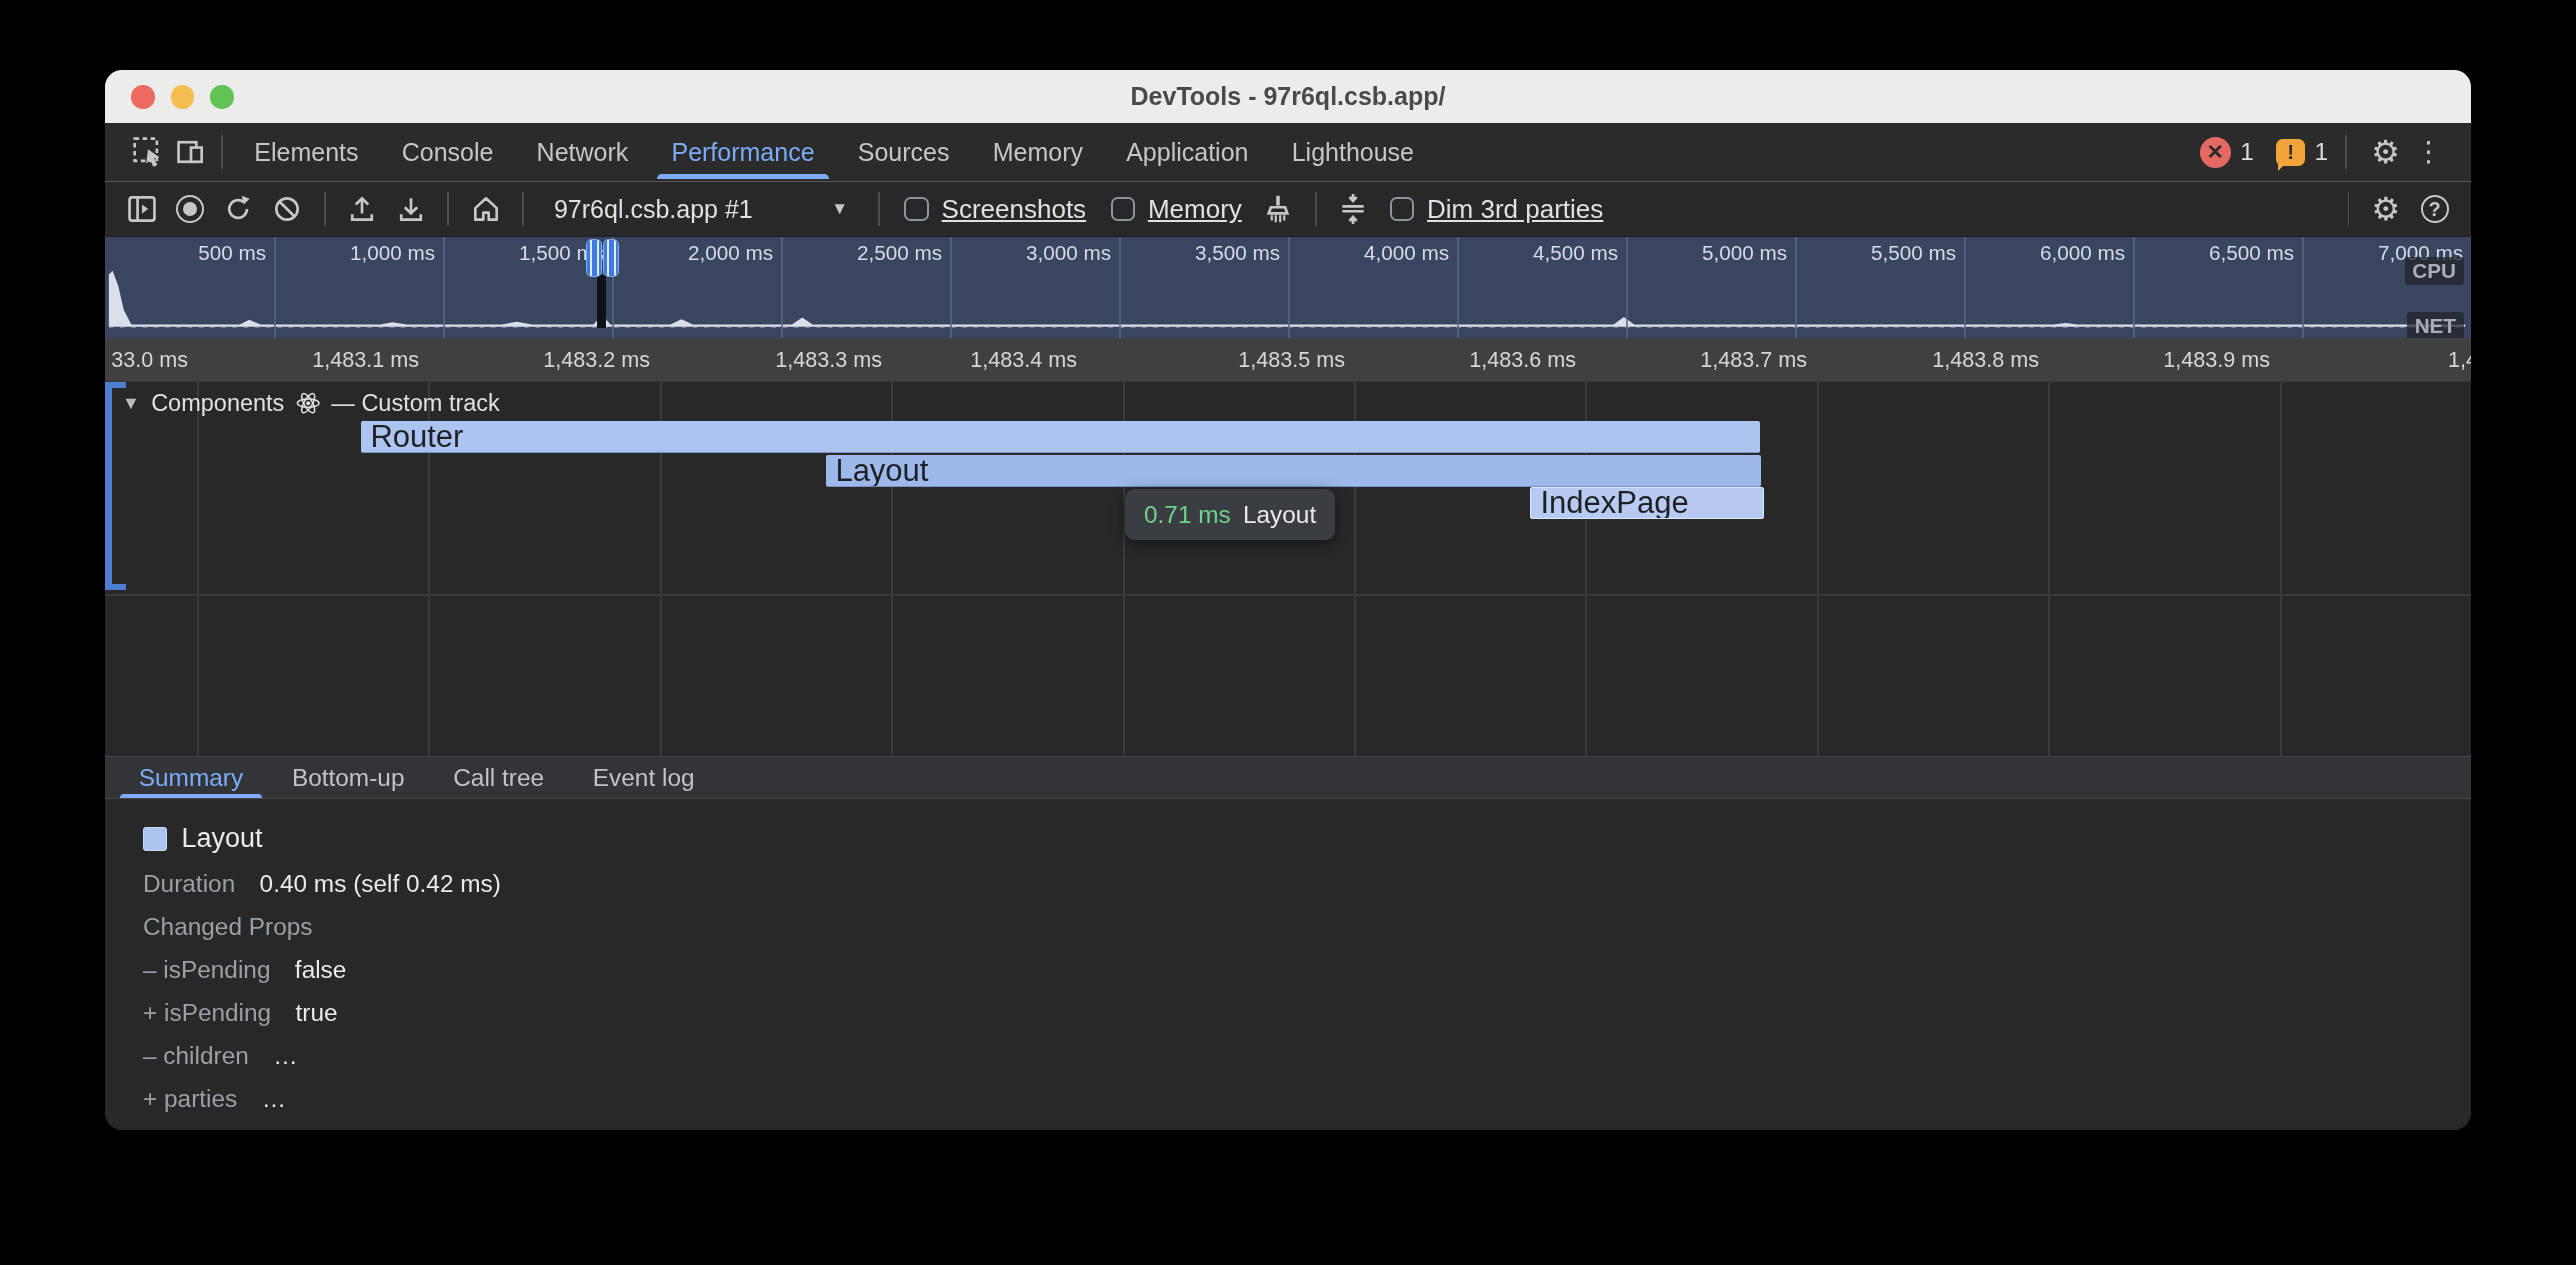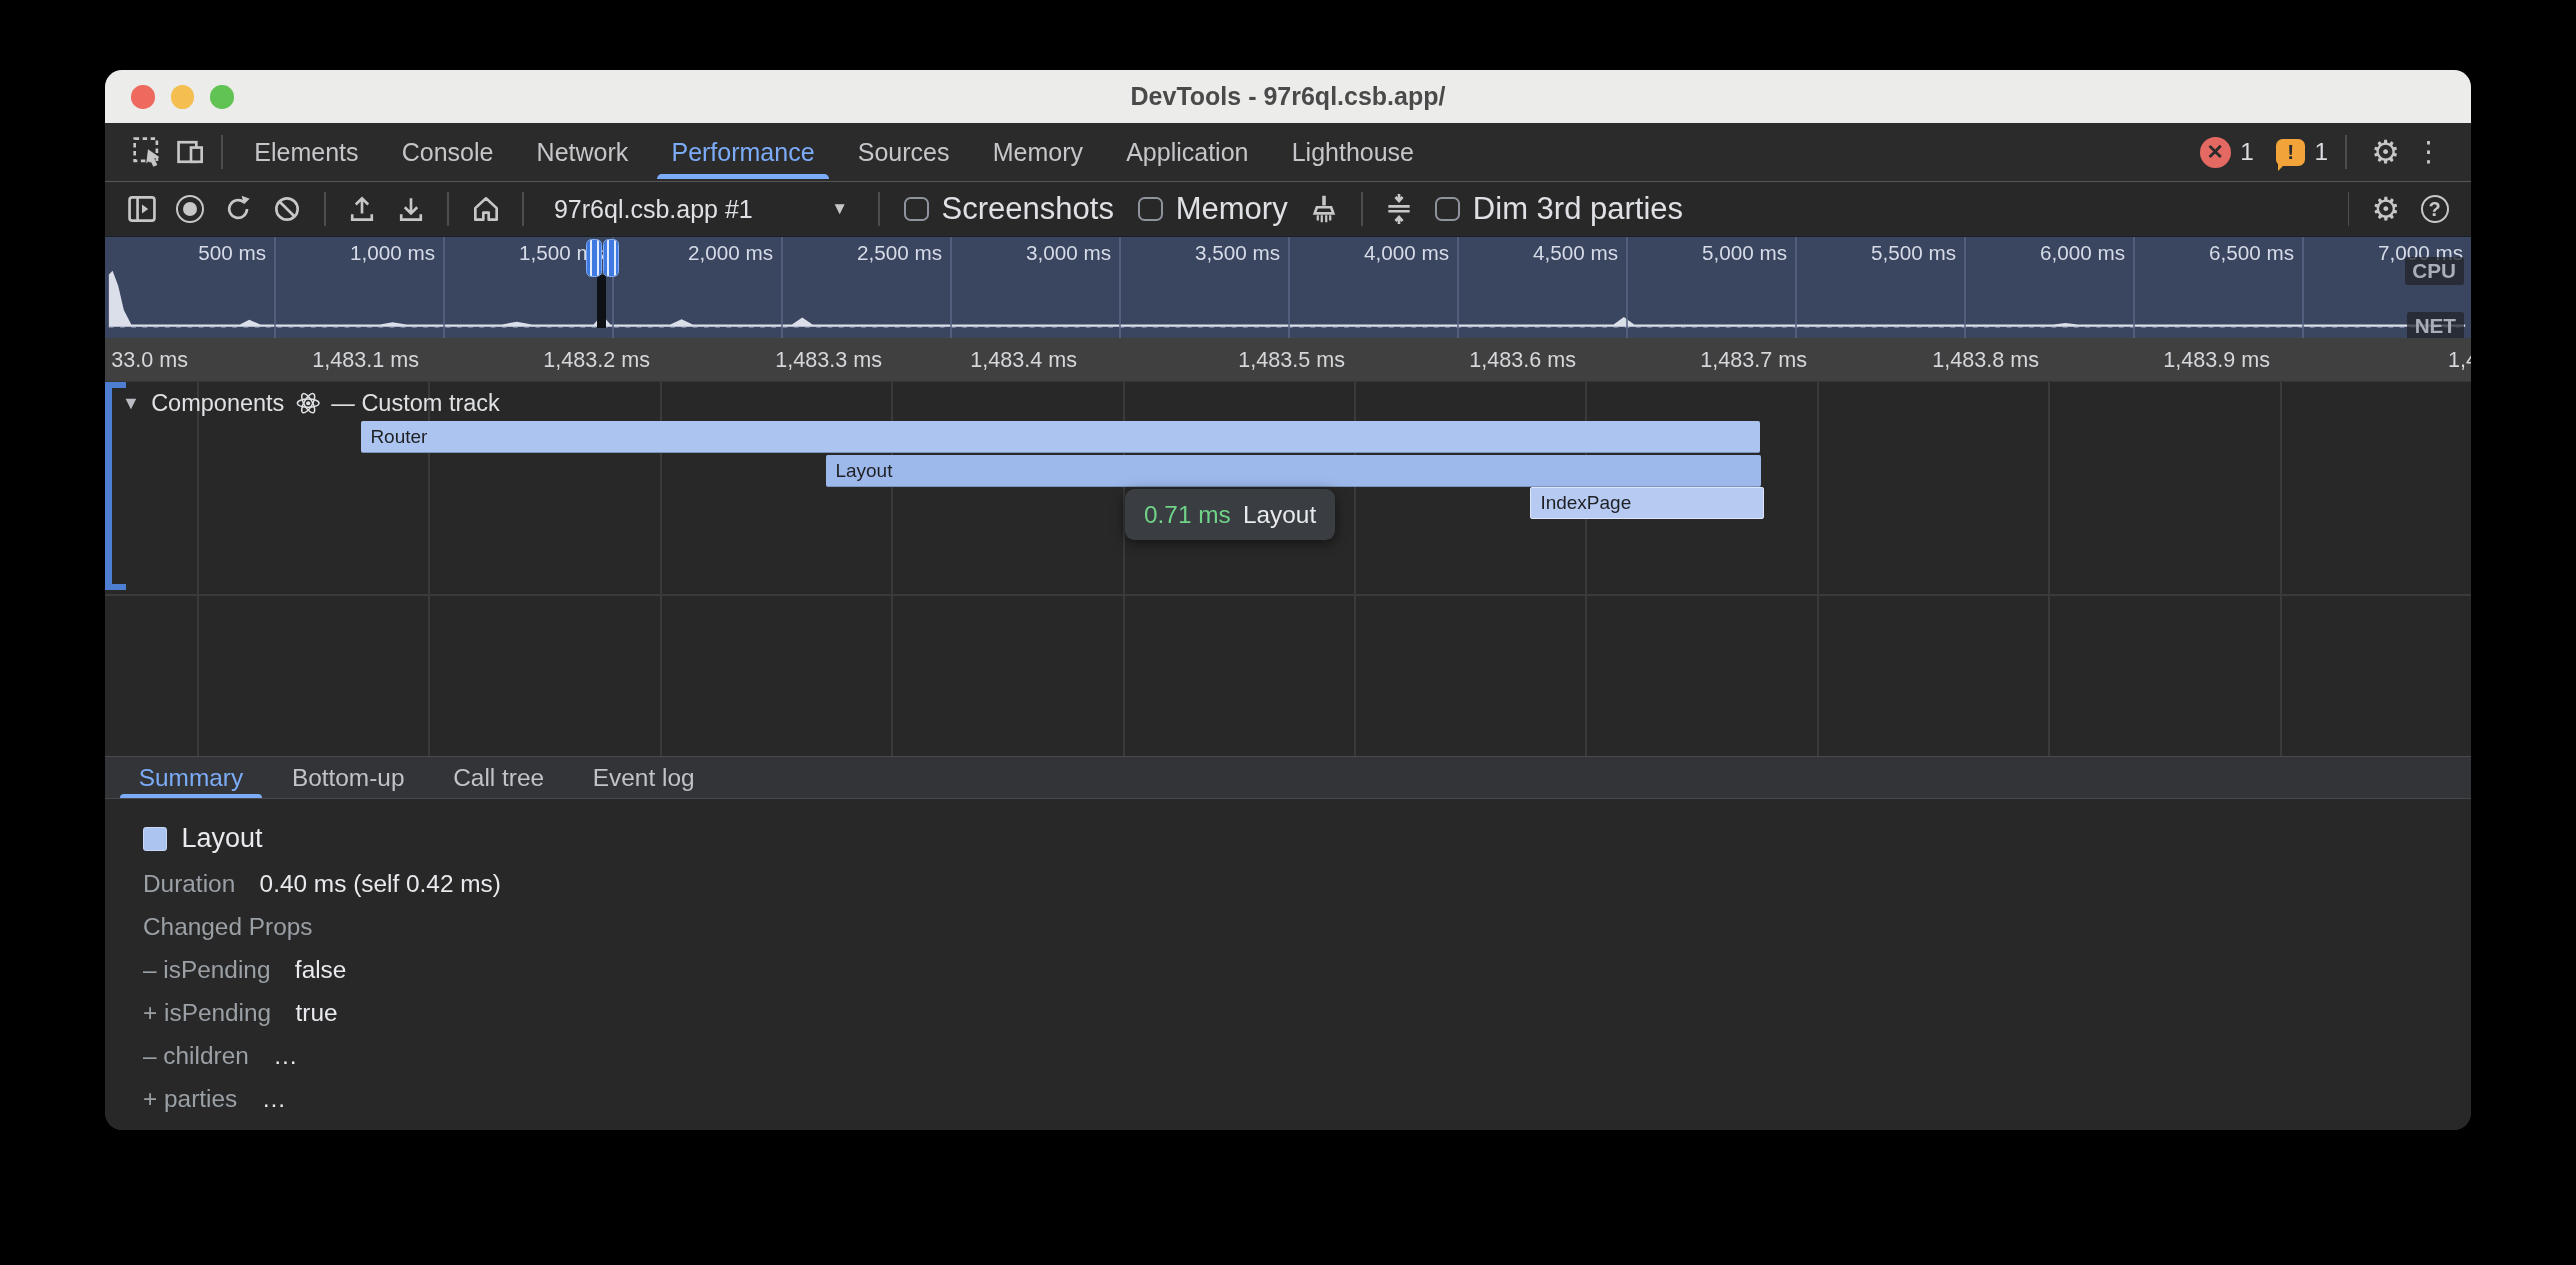--- a/index.html
+++ b/index.html
@@ -37,21 +37,21 @@
   .glyph{font-size:32px; color:var(--icon); line-height:1;}
 
   
   .toolbar{height:54px; background:var(--panel); display:flex; align-items:center; padding:0 15px; gap:5.6px; flex:none;}
   .record-ic{width:28px;height:28px;border:2.8px solid var(--icon);border-radius:50%;display:flex;align-items:center;justify-content:center;}
   .record-ic i{width:14px;height:14px;background:var(--icon);border-radius:50%;}
   .target-select{display:flex; align-items:center; gap:9.4px; color:#dfe1e5; font-size:25px; padding:0 15px; min-width:324px; justify-content:space-between;}
   .caret{font-size:17px; color:var(--icon);}
   .check-item{display:flex; align-items:center; gap:13px; padding:0 9.4px;}
   .checkbox{width:24.4px; height:24.4px; border:2.8px solid #8e939d; border-radius:6.6px; flex:none;}
-  .check-label{font-size:31px; color:#dfe1e5; white-space:nowrap;}
+  .check-label{font-size:26px; color:#dfe1e5; white-space:nowrap;text-decoration:underline;}
   .help-circle{width:28px;height:28px;border:2.8px solid var(--icon);border-radius:50%;color:var(--icon);font-size:20px;font-weight:bold;display:flex;align-items:center;justify-content:center;}
   .tb-spacer{flex:1;}
 
   
   .overview{height:102px; background:var(--overview-bg); position:relative; flex:none; overflow:hidden; border-top:0.9px solid #1a1e27;}
   .ov-grid{position:absolute; top:0; bottom:0; width:1.9px; background:#596583; opacity:.8;}
   .ov-tick{position:absolute; top:3.8px; transform:translateX(-100%); font-size:20.7px; color:#d6dbe7; white-space:nowrap;}
   .ov-svg{position:absolute; inset:0;}
   .grip{position:absolute; top:1.9px; width:16px; height:38px; border-radius:5.6px; background:#3e7ae2; border:1.9px solid #84aef2;
     background-image:repeating-linear-gradient(to right,transparent 0 2.8px,rgba(255,255,255,.85) 2.8px 4.7px,transparent 4.7px 7.5px); background-clip:content-box;}
@@ -66,21 +66,21 @@
   .track{height:374px; background:var(--panel); position:relative; flex:none; overflow:hidden;}
   .tk-grid{position:absolute; top:0; bottom:0; width:1.9px; background:#3a3a3c;}
   .tk-hline{position:absolute; left:0; right:0; height:1.9px; background:#3a3a3c; top:212px;}
   .focus-bracket{position:absolute; left:0; top:0; width:6.6px; height:208px; background:#4e7ed2;}
   .focus-bracket::before,.focus-bracket::after{content:""; position:absolute; left:0; width:20.7px; height:5.6px; background:#4e7ed2;}
   .focus-bracket::before{top:0;} .focus-bracket::after{bottom:0;}
   .track-header{position:absolute; left:17px; top:7.5px; display:flex; align-items:center; gap:11.3px; color:#dfe1e4; font-size:23.5px;}
   .expander{font-size:18px; color:#b9bcc2;}
   .atom-ic svg{width:24.4px; height:24.4px;}
   .bar{position:absolute; height:32px; border-radius:1.9px; display:flex; align-items:center; overflow:hidden;}
-  .bar span{font-size:19px; color:#1f2023; padding-left:9.4px; white-space:nowrap;}
+  .bar span{font-size:31px; color:#1f2023; padding-left:9.4px; white-space:nowrap;}
   .bar.v0{background:var(--bar-fill); border-bottom:1.9px solid #7d93bd;}
   .bar.v1{background:var(--bar-fill-alt); border-bottom:1.9px solid #7d93bd;}
   .bar.v2{background:var(--bar-fill-light); border:1.9px solid #dde7fa;}
   .tooltip{position:absolute; left:1020px; top:107px; height:51px; background:#3a3d42; border-radius:9.4px;
     box-shadow:0 2.8px 13px rgba(0,0,0,.55); display:flex; align-items:center; gap:12.2px; padding:0 19px; z-index:5;}
   .tooltip .dur{font-size:24.4px; color:var(--tooltip-green);}
   .tooltip .nm{font-size:24.4px; color:var(--text-main);}
 
   
   .bottombar{height:43px; background:#333437; border-top:1.9px solid #48494c; border-bottom:1.9px solid #48494c; display:flex; align-items:stretch; padding:0 9.4px; flex:none;}

